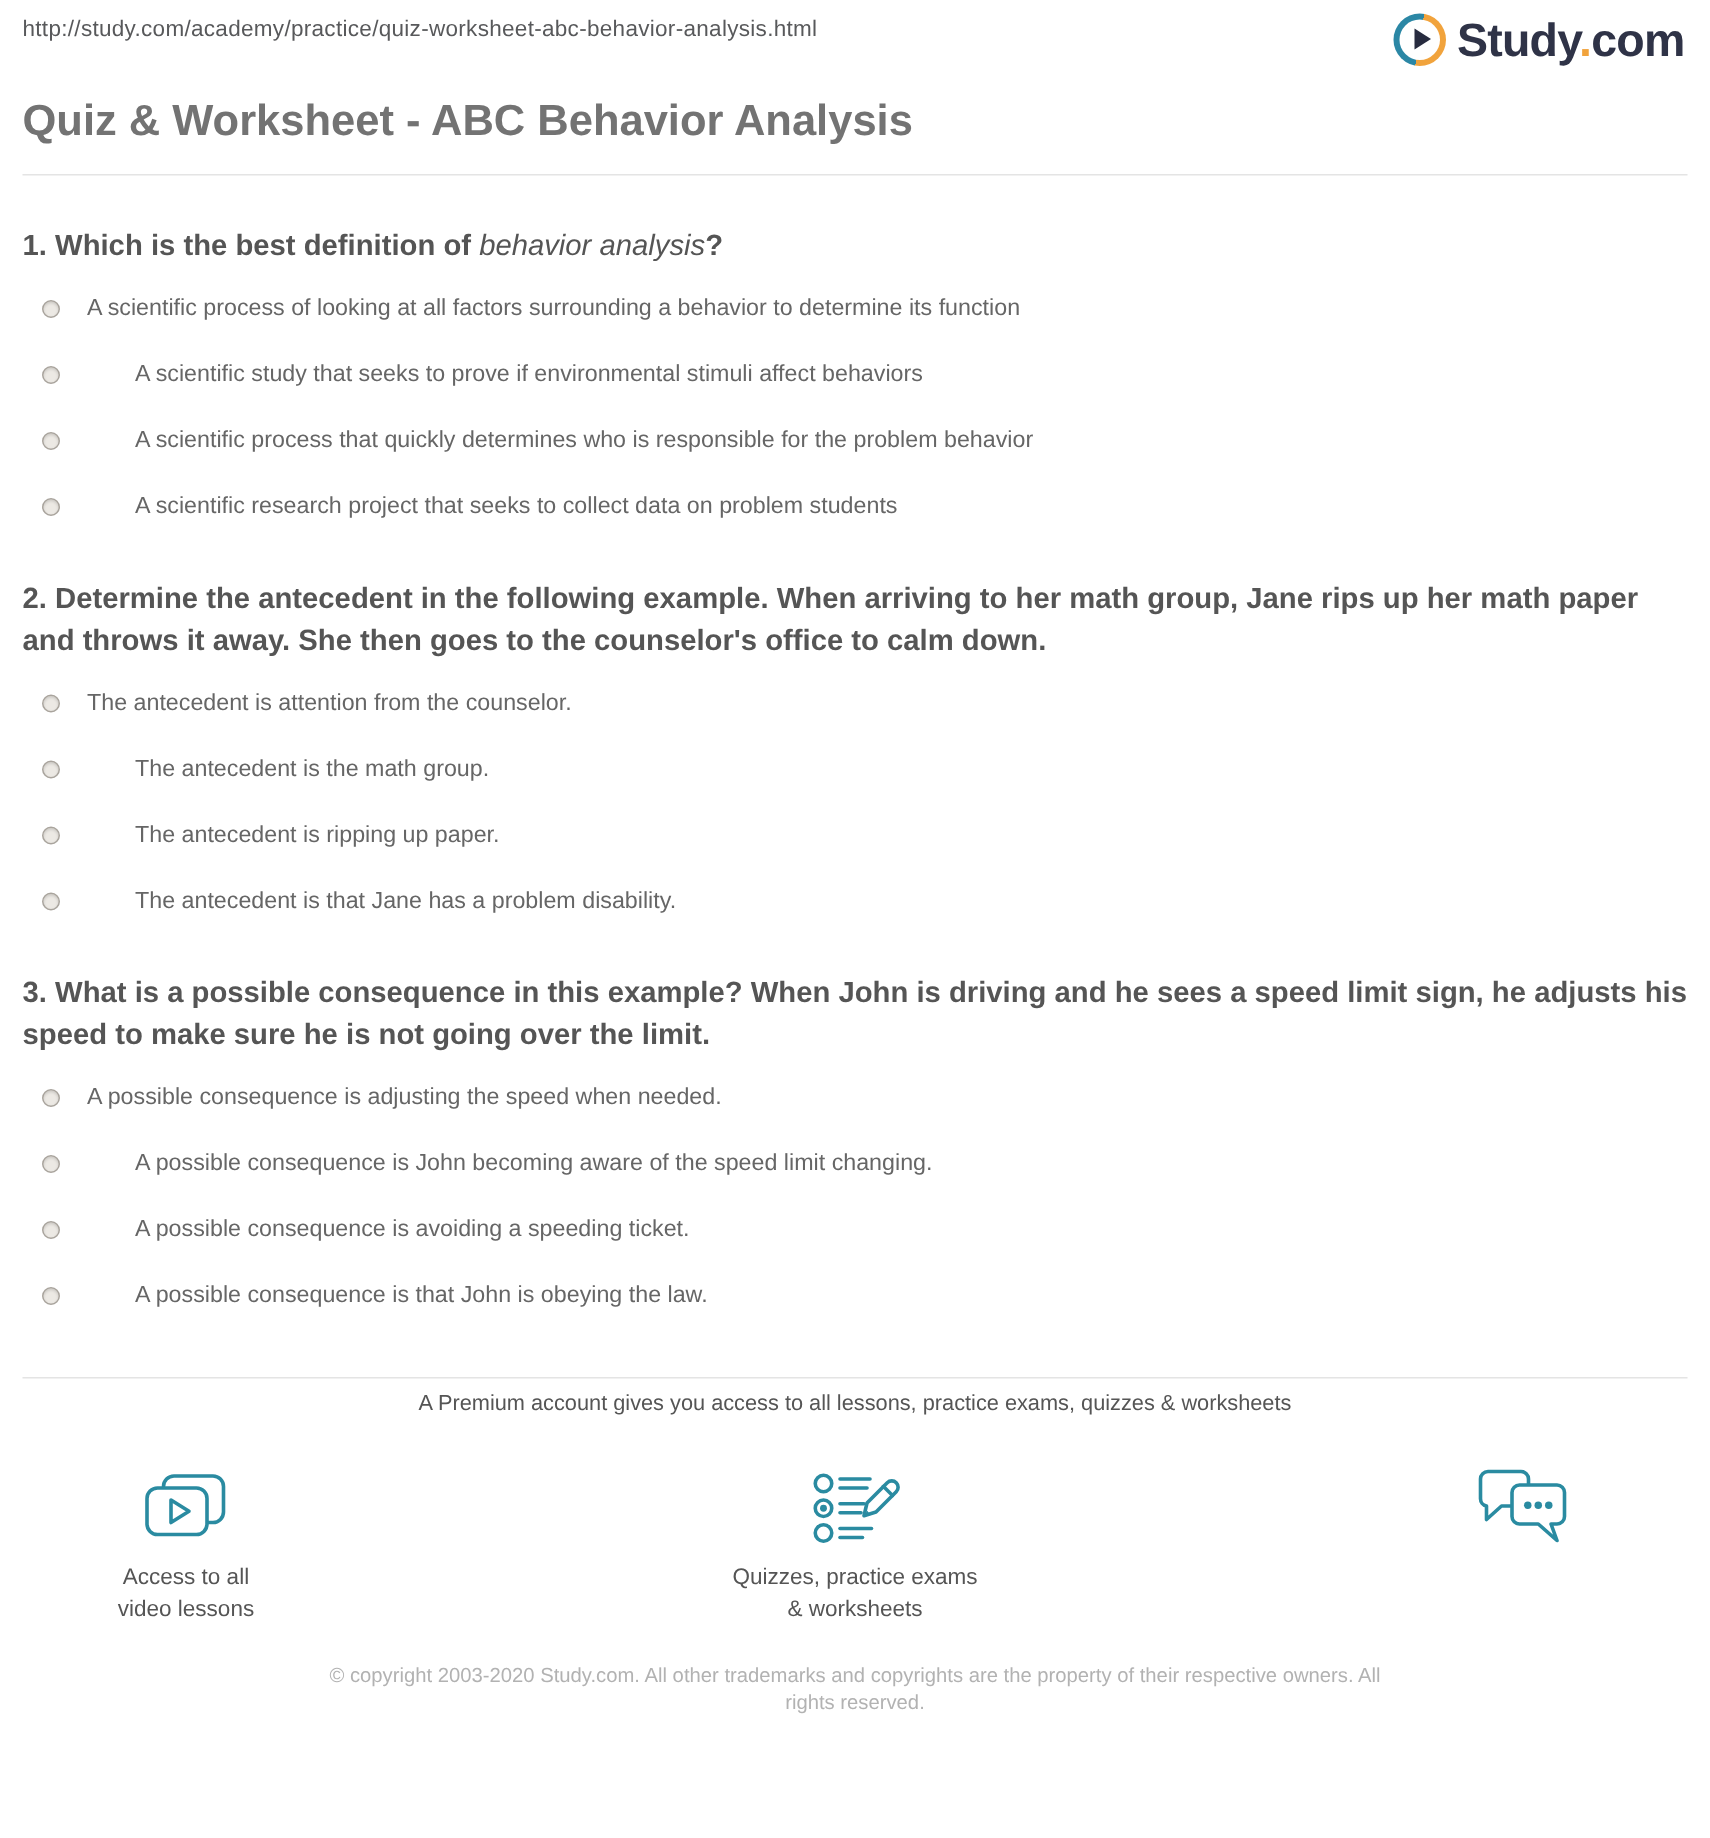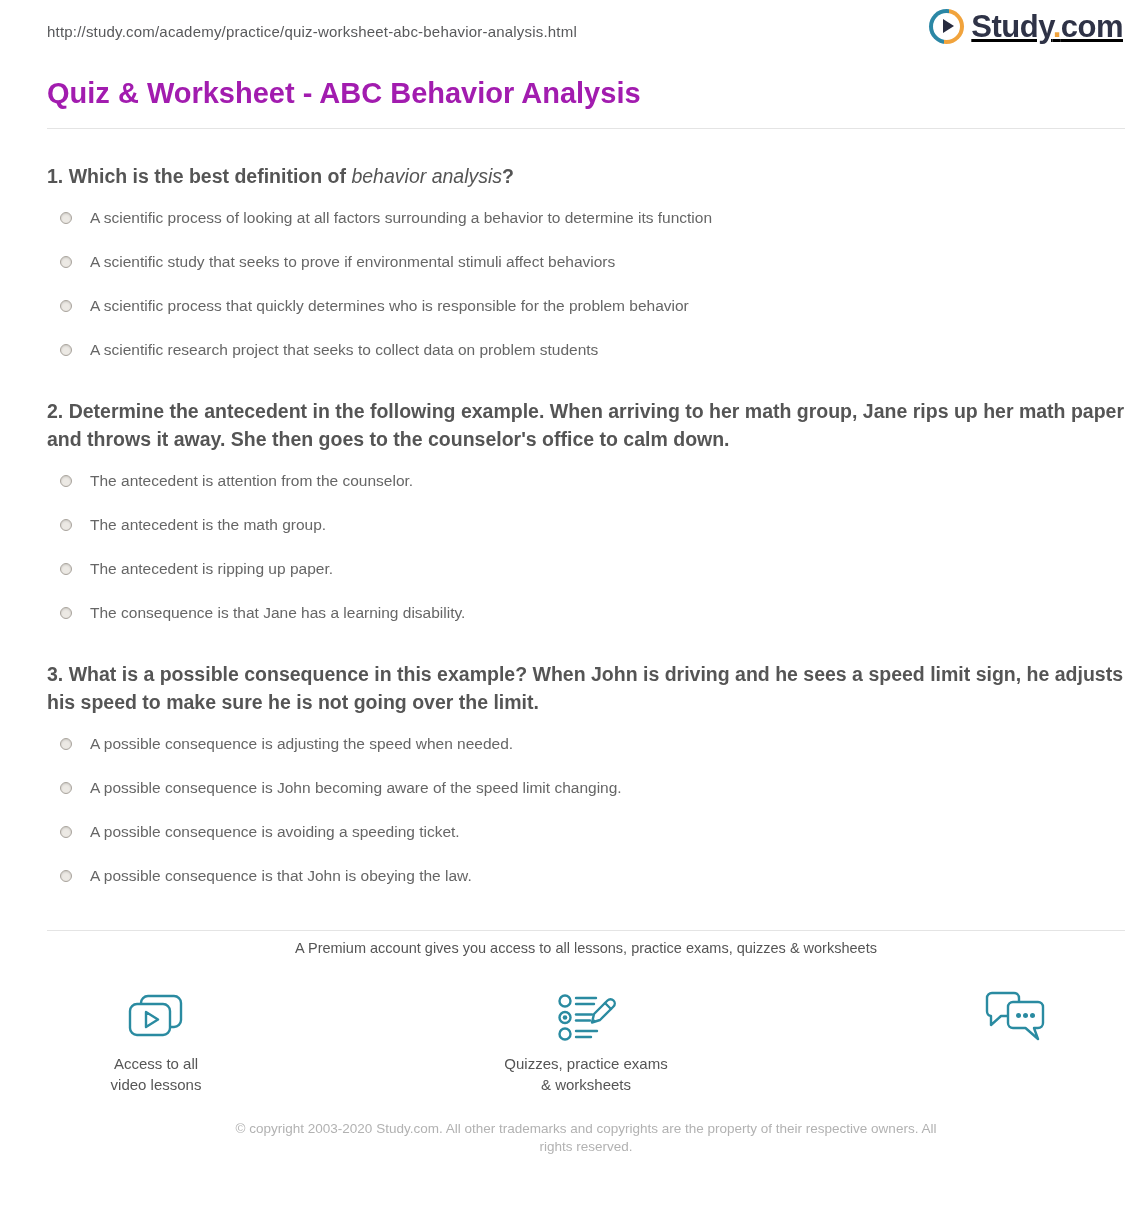--- a/index.html
+++ b/index.html
@@ -5,37 +5,36 @@
   * { box-sizing: border-box; }
   html, body { margin: 0; padding: 0; }
   body {
     width: 1140px;
     height: 1225px;
     background: #ffffff;
     font-family: "Liberation Sans", sans-serif;
     position: relative;
     overflow: hidden;
   }
-  .container { padding: 12px 15px; margin-left: 32px; }
+  .container { padding: 0 15px; }
 
   
   .url {
     padding-top: 11px;
     font-size: 15px;
     color: #58595b;
     letter-spacing: 0.2px;
   }
   .logo {
     position: absolute;
     top: 9px;
     right: 17px;
     display: flex;
     align-items: center;
     cursor: pointer;
-    text-decoration: underline;
   }
   .logo-icon {
     width: 35px; height: 35px;
     border-radius: 50%;
     background: linear-gradient(100deg, #2b87a5 50%, #f1a33c 50%);
     position: relative;
     margin-right: 7px;
     flex: none;
   }
   .logo-icon::before {
@@ -59,21 +58,21 @@
     letter-spacing: -0.5px;
     line-height: 35px;
   }
   .logo-dot { color: #f1a33c; }
 
   
   .page-title {
     margin: 37px 0 0;
     font-size: 29px;
     font-weight: 700;
-    color: #a21caf;
+    color: #737373;
   }
   .rule {
     border: none;
     border-top: 1px solid #e4e4e4;
     margin: 18px 0 0;
   }
   .rule-2 { margin-top: 45px; }
 
   
   .question-block { margin-top: 38px; }
@@ -88,21 +87,21 @@
   }
   .q-em { font-style: italic; font-weight: 400; }
   .options { margin-top: 18px; }
   .option {
     display: flex;
     align-items: center;
     padding-left: 13px;
     cursor: pointer;
     text-align: right;
   }
-  .option + .option { margin-top: 25px; }
+  .option + .option { margin-top: 25px; gap: 32px; }
   .radio {
     width: 12px; height: 12px;
     border-radius: 50%;
     border: 1px solid #a9a49d;
     background: #ece9e4;
     box-shadow: inset 0 1px 2px rgba(0,0,0,0.15);
     flex: none;
   }
   .option-label {
     margin-left: 18px;
@@ -209,21 +208,21 @@
       <div class="option">
         <span class="radio"></span>
         <span class="option-label">The antecedent is the math group.</span>
       </div>
       <div class="option">
         <span class="radio"></span>
         <span class="option-label">The antecedent is ripping up paper.</span>
       </div>
       <div class="option">
         <span class="radio"></span>
-        <span class="option-label">The consequence is that Jane has a learning disability.</span>
+        <span class="option-label">The antecedent is that Jane has a problem disability.</span>
       </div>
     </div>
   </div>
 
   <div class="question-block">
     <p class="question-title">3. What is a possible consequence in this example? When John is driving and he sees a speed limit sign, he adjusts his speed to make sure he is not going over the limit.</p>
     <div class="options">
       <div class="option">
         <span class="radio"></span>
         <span class="option-label">A possible consequence is adjusting the speed when needed.</span>

